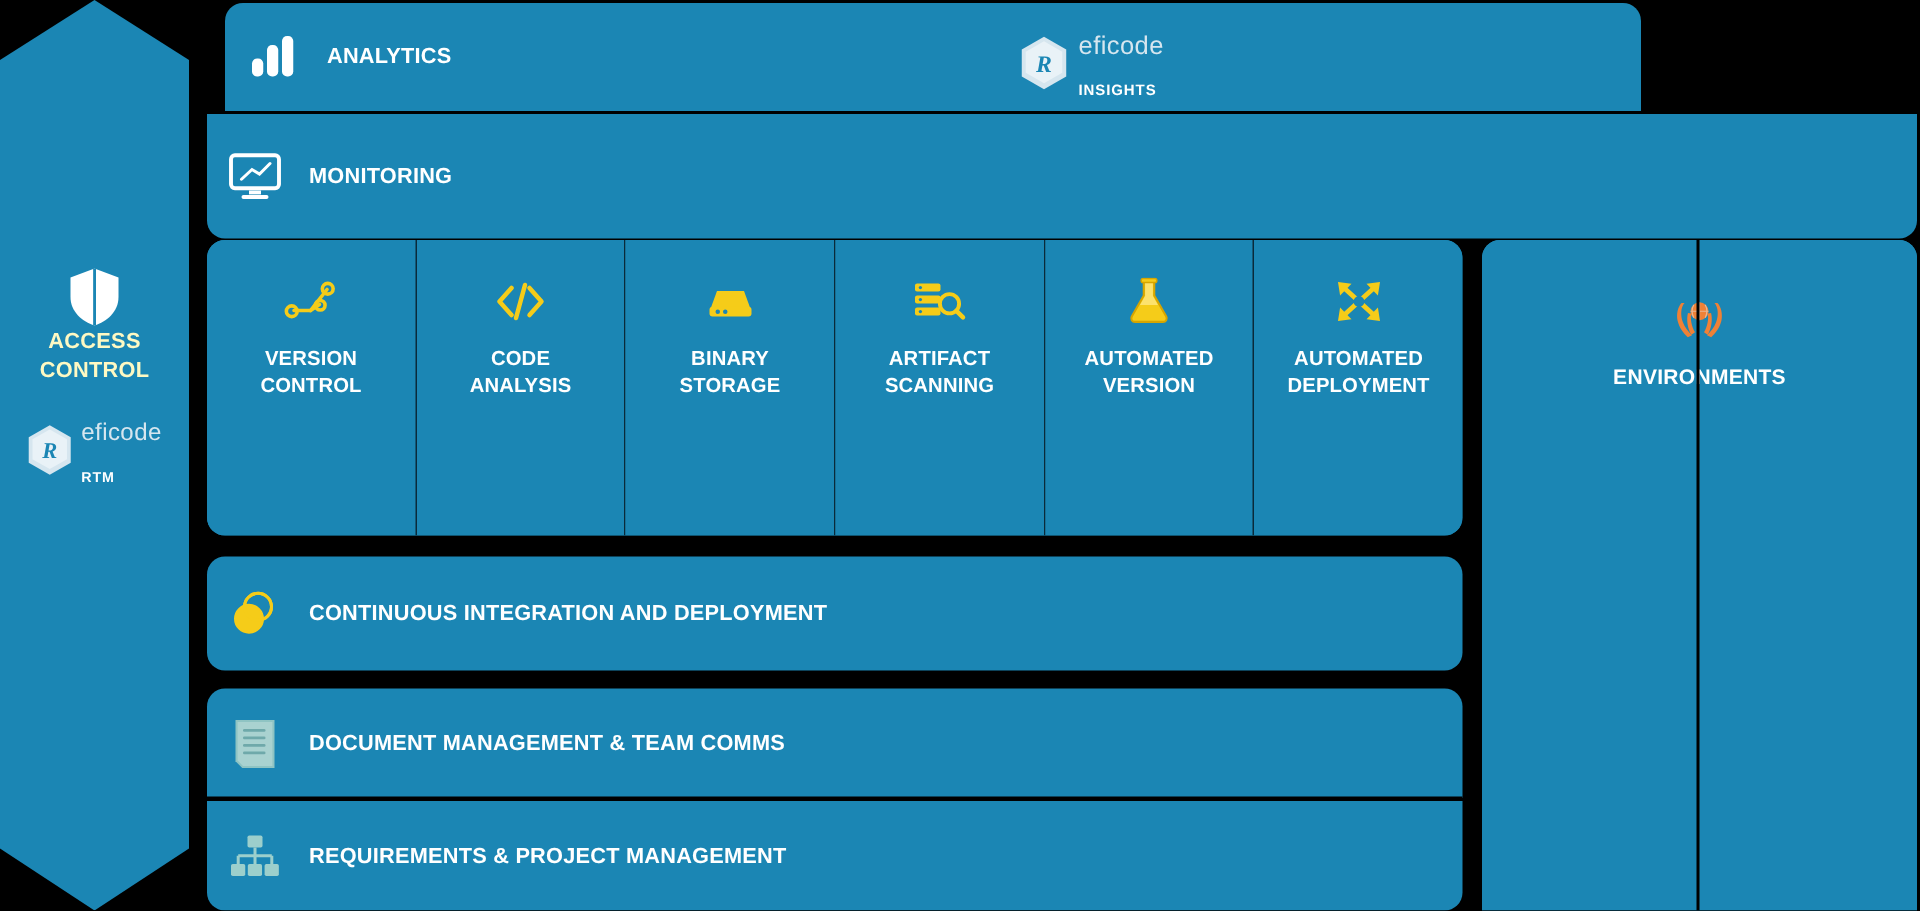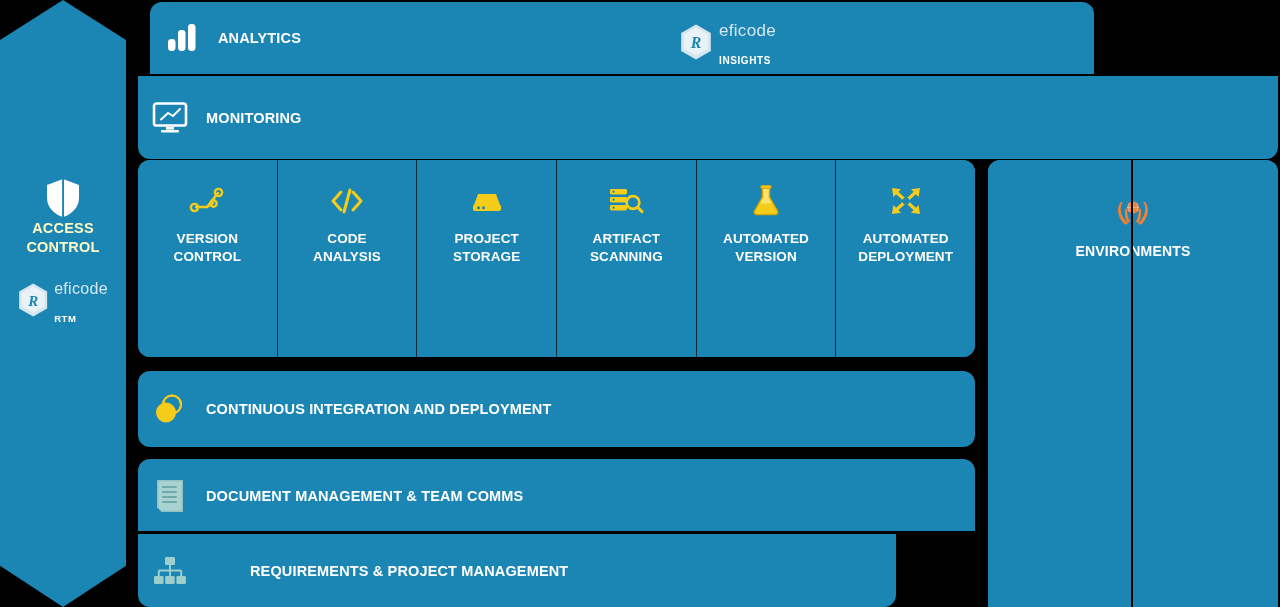--- a/index.html
+++ b/index.html
@@ -209,21 +209,21 @@
     color: #ffffff;
     font-size: 14px;
     font-weight: bold;
     text-align: center;
     letter-spacing: 0.2px;
   }
 
   
   #cicd-panel   { left: 138px; top: 371px; width: 837px; height: 76px; border-radius: 12px; }
   #docs-panel   { left: 138px; top: 459px; width: 837px; height: 73px; border-top-left-radius: 12px; border-top-right-radius: 12px; }
-  #reqs-panel   { left: 138px; top: 534px; width: 758px; height: 73px; border-bottom-left-radius: 12px; border-bottom-right-radius: 12px; gap: 44px; }
+  #reqs-panel   { left: 138px; top: 534px; width: 837px; height: 73px; border-bottom-left-radius: 12px; border-bottom-right-radius: 12px; }
 
   .sep-line {
     position: absolute;
     background: #000000;
   }
 </style>
 </head>
 <body>
 
 <div id="stage">
@@ -324,21 +324,21 @@
     <div class="tool-card">
       <span class="tool-icon">
         <svg width="36" height="30" viewBox="0 0 36 30">
           <path d="M9 8 H27 L31 19 H5 Z" fill="#f5cc19"></path>
           <rect x="4" y="18.5" width="28" height="6.5" rx="2" fill="#f5cc19"></rect>
           <circle cx="9.5" cy="21.8" r="1.5" fill="#1b86b4"></circle>
           <circle cx="14.5" cy="21.8" r="1.5" fill="#1b86b4"></circle>
         </svg>
       </span>
       <span class="tool-label">
-        <span>PROJECT</span><br><span>STORAGE</span>
+        <span>BINARY</span><br><span>STORAGE</span>
       </span>
     </div>
 
     <div class="tool-card">
       <span class="tool-icon">
         <svg width="38" height="30" viewBox="0 0 38 30">
           <rect x="3" y="3" width="17" height="5.4" rx="1.4" fill="#f5cc19"></rect>
           <rect x="3" y="11" width="17" height="5.4" rx="1.4" fill="#f5cc19"></rect>
           <rect x="3" y="19" width="17" height="5.4" rx="1.4" fill="#f5cc19"></rect>
           <circle cx="6.6" cy="5.7" r="1.1" fill="#1b86b4"></circle>

